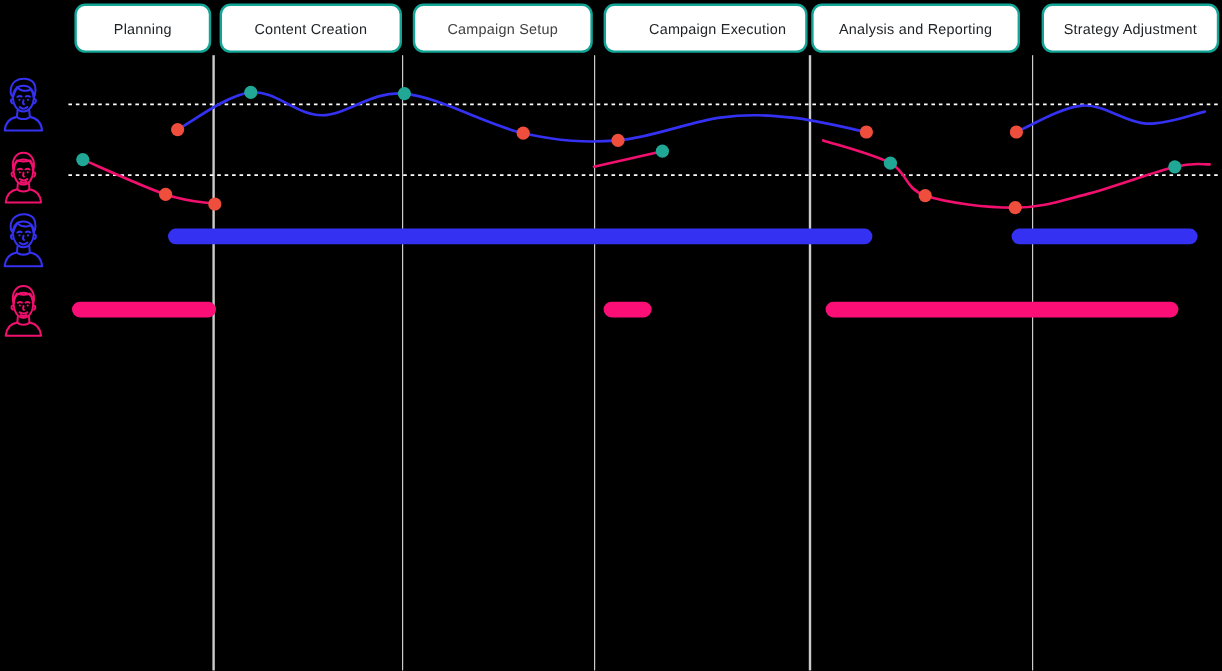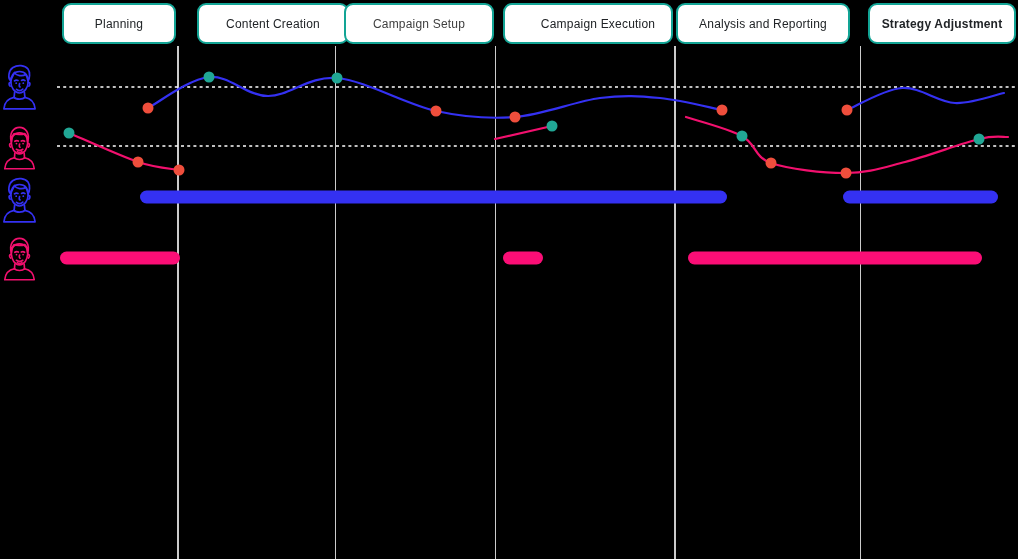--- a/index.html
+++ b/index.html
@@ -20,33 +20,33 @@
 </style>
 </head>
 <body>
 
 <div class="stage">
 
   <div id="headers">
     <div class="phase-box" style="left: 62px; width: 114px; border-color: rgb(18, 164, 149); background: rgb(255, 255, 255); color: rgb(33, 36, 39);">
         <span>Planning</span>
       </div>
-    <div class="phase-box" style="left: 197px; width: 152px; border-color: rgb(18, 164, 149); background: rgb(255, 255, 255); color: rgb(33, 36, 39);">
+    <div class="phase-box" style="left: 183px; width: 152px; border-color: rgb(18, 164, 149); background: rgb(255, 255, 255); color: rgb(33, 36, 39);">
         <span>Content Creation</span>
       </div>
     <div class="phase-box" style="left: 344px; width: 150px; border-color: rgb(18, 164, 149); background: rgb(255, 255, 255); color: #404040; justify-content: center;">
         <span>Campaign Setup</span>
       </div>
     <div class="phase-box" style="left: 503px; width: 170px; border-color: rgb(18, 164, 149); background: rgb(255, 255, 255); color: rgb(33, 36, 39); padding-left: 20px;">
         <span>Campaign Execution</span>
       </div>
     <div class="phase-box" style="left: 676px; width: 174px; border-color: rgb(18, 164, 149); background: rgb(255, 255, 255); color: rgb(33, 36, 39);">
         <span>Analysis and Reporting</span>
       </div>
-    <div class="phase-box" style="left: 868px; width: 148px; border-color: rgb(18, 164, 149); background: rgb(255, 255, 255); color: rgb(33, 36, 39); font-weight: bold;">
+    <div class="phase-box" style="left: 868px; width: 148px; border-color: rgb(18, 164, 149); background: rgb(255, 255, 255); color: rgb(33, 36, 39);">
         <span>Strategy Adjustment</span>
       </div>
   </div>
 
   <div id="gridlines">
       <div class="vline" style="left: 177px; top: 46px; height: 513px; background: rgb(203, 203, 203);"></div>
       <div class="vline" style="left: 334.5px; top: 46px; height: 513px; background: rgb(203, 203, 203);"></div>
       <div class="vline" style="left: 494.5px; top: 46px; height: 513px; background: rgb(203, 203, 203);"></div>
       <div class="vline" style="left: 674px; top: 46px; height: 513px; background: rgb(203, 203, 203);"></div>
       <div class="vline" style="left: 859.5px; top: 46px; height: 513px; background: rgb(203, 203, 203);"></div>

